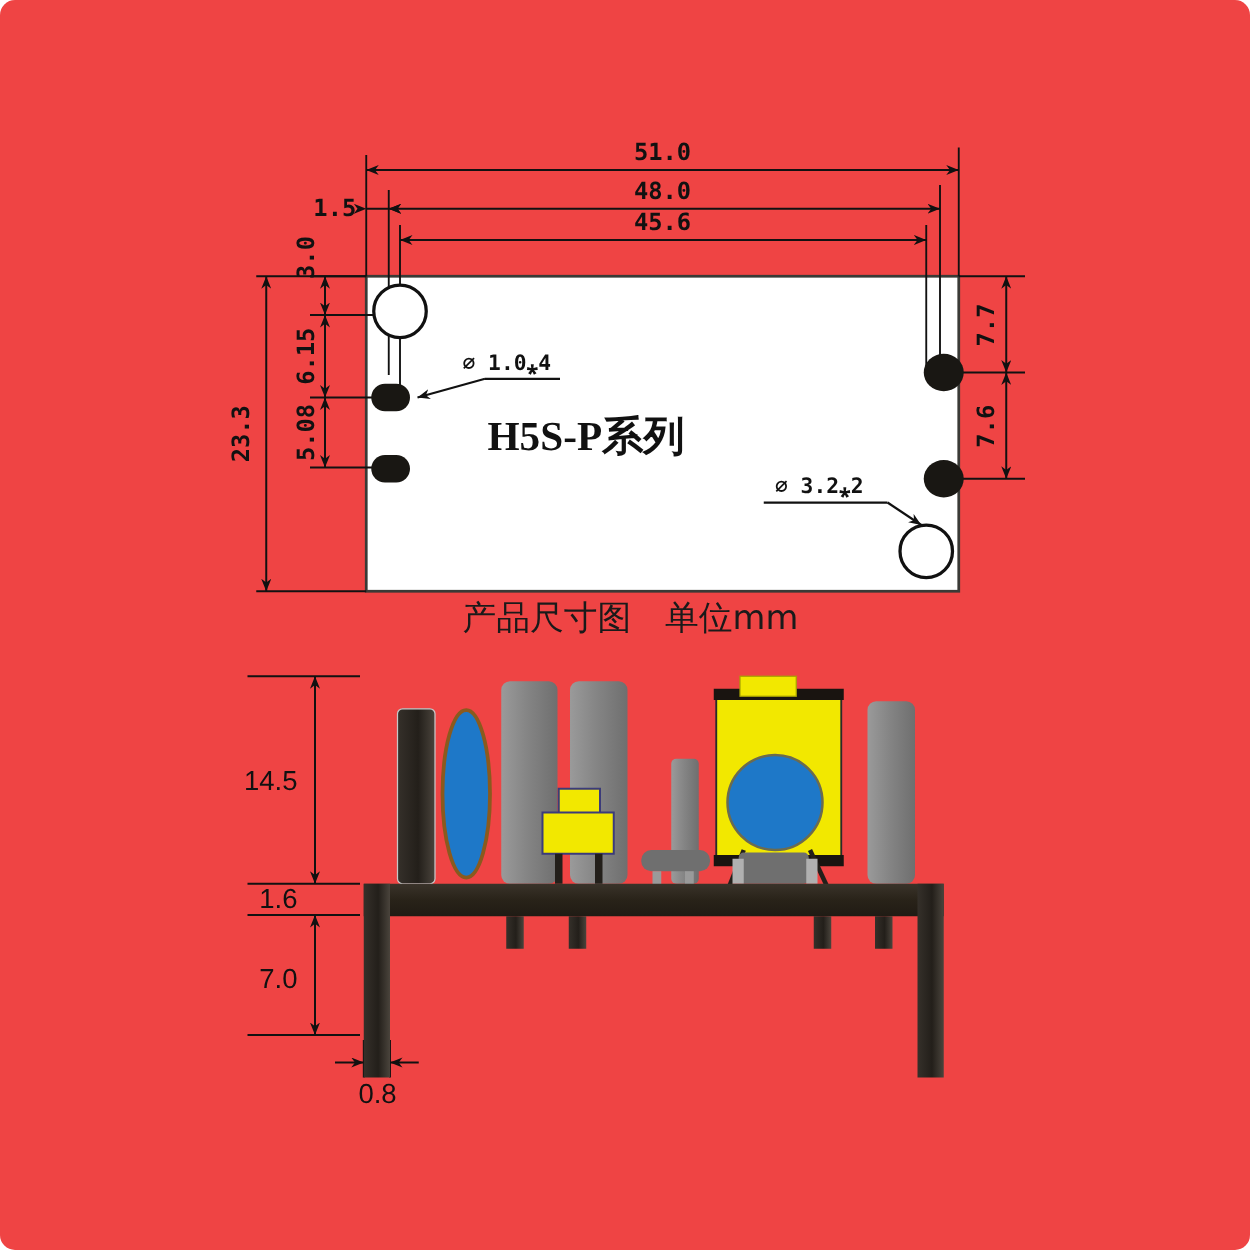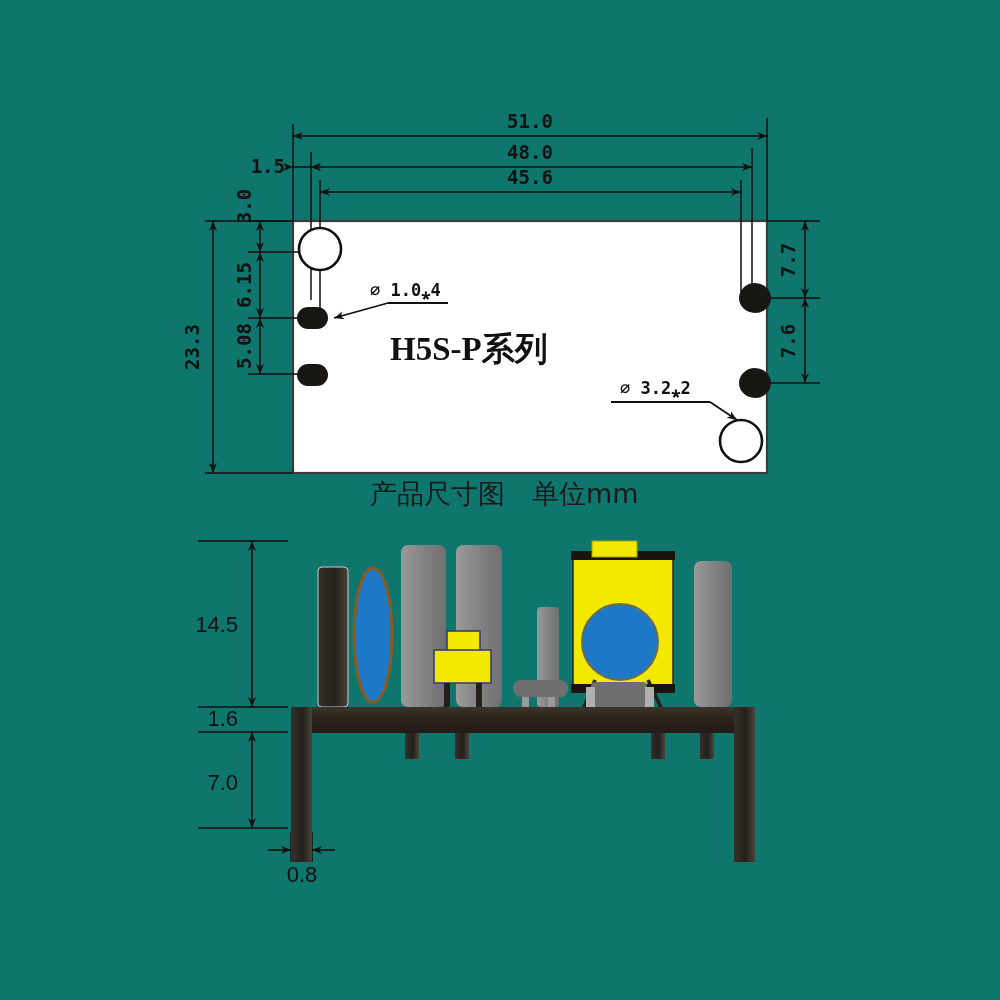--- a/index.html
+++ b/index.html
@@ -11,21 +11,22 @@
     width: 1000px;
     height: 1000px;
     font-family: "Liberation Sans", sans-serif;
     overflow: hidden;
     position: relative;
   }
   #stage {
     position: relative;
     width: 1000px;
     height: 1000px;
-    background: #0f766e;
+    background: #ef4444;
+    border-radius: 12px;
   }
   svg#drawing {
     display: block;
     width: 1000px;
     height: 1000px;
   }
   .dimtext {
     font-family: "DejaVu Sans Mono", monospace;
     font-weight: 700;
     font-size: 19px;

